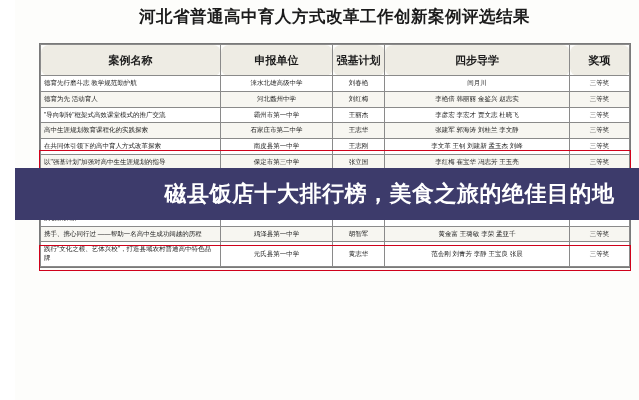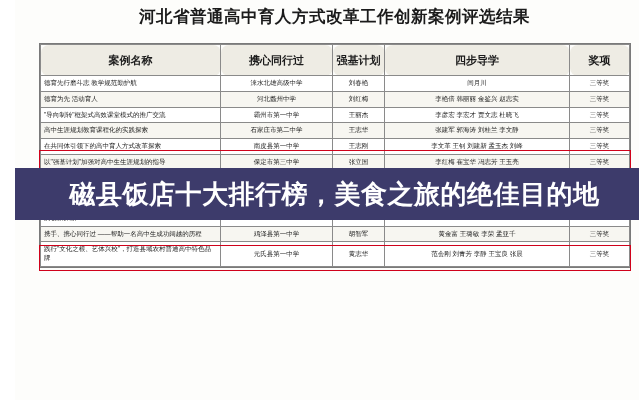--- a/index.html
+++ b/index.html
@@ -106,23 +106,23 @@
     top: 168px;
     width: 639px;
     height: 52px;
     background: #3d3b6b;
     display: flex;
     align-items: center;
     justify-content: center;
   }
   .overlay-text {
     width: 560px;
-    text-align: center;
+    text-align: right;
     color: #ffffff;
-    font-size: 26px;
+    font-size: 22px;
     font-weight: bold;
     line-height: 1.25;
     letter-spacing: 0.5px;
   }
 </style>
 </head>
 <body>
 
 <div class="page">
 
@@ -133,21 +133,21 @@
       <colgroup>
         <col class="w-name">
         <col class="w-unit">
         <col class="w-lead">
         <col class="w-contrib">
         <col class="w-award">
       </colgroup>
       <thead>
         <tr>
           <th>案例名称</th>
-          <th>携心同行过</th>
+          <th>申报单位</th>
           <th>强基计划</th>
           <th>四步导学</th>
           <th>奖项</th>
         </tr>
       </thead>
       <tbody>
         <tr class="rowband">
           <td class="c-name">德育先行磨斗志 教学规范勤护航</td>
           <td class="c-unit">涞水北雄高级中学</td>
           <td class="c-lead">刘春艳</td>

